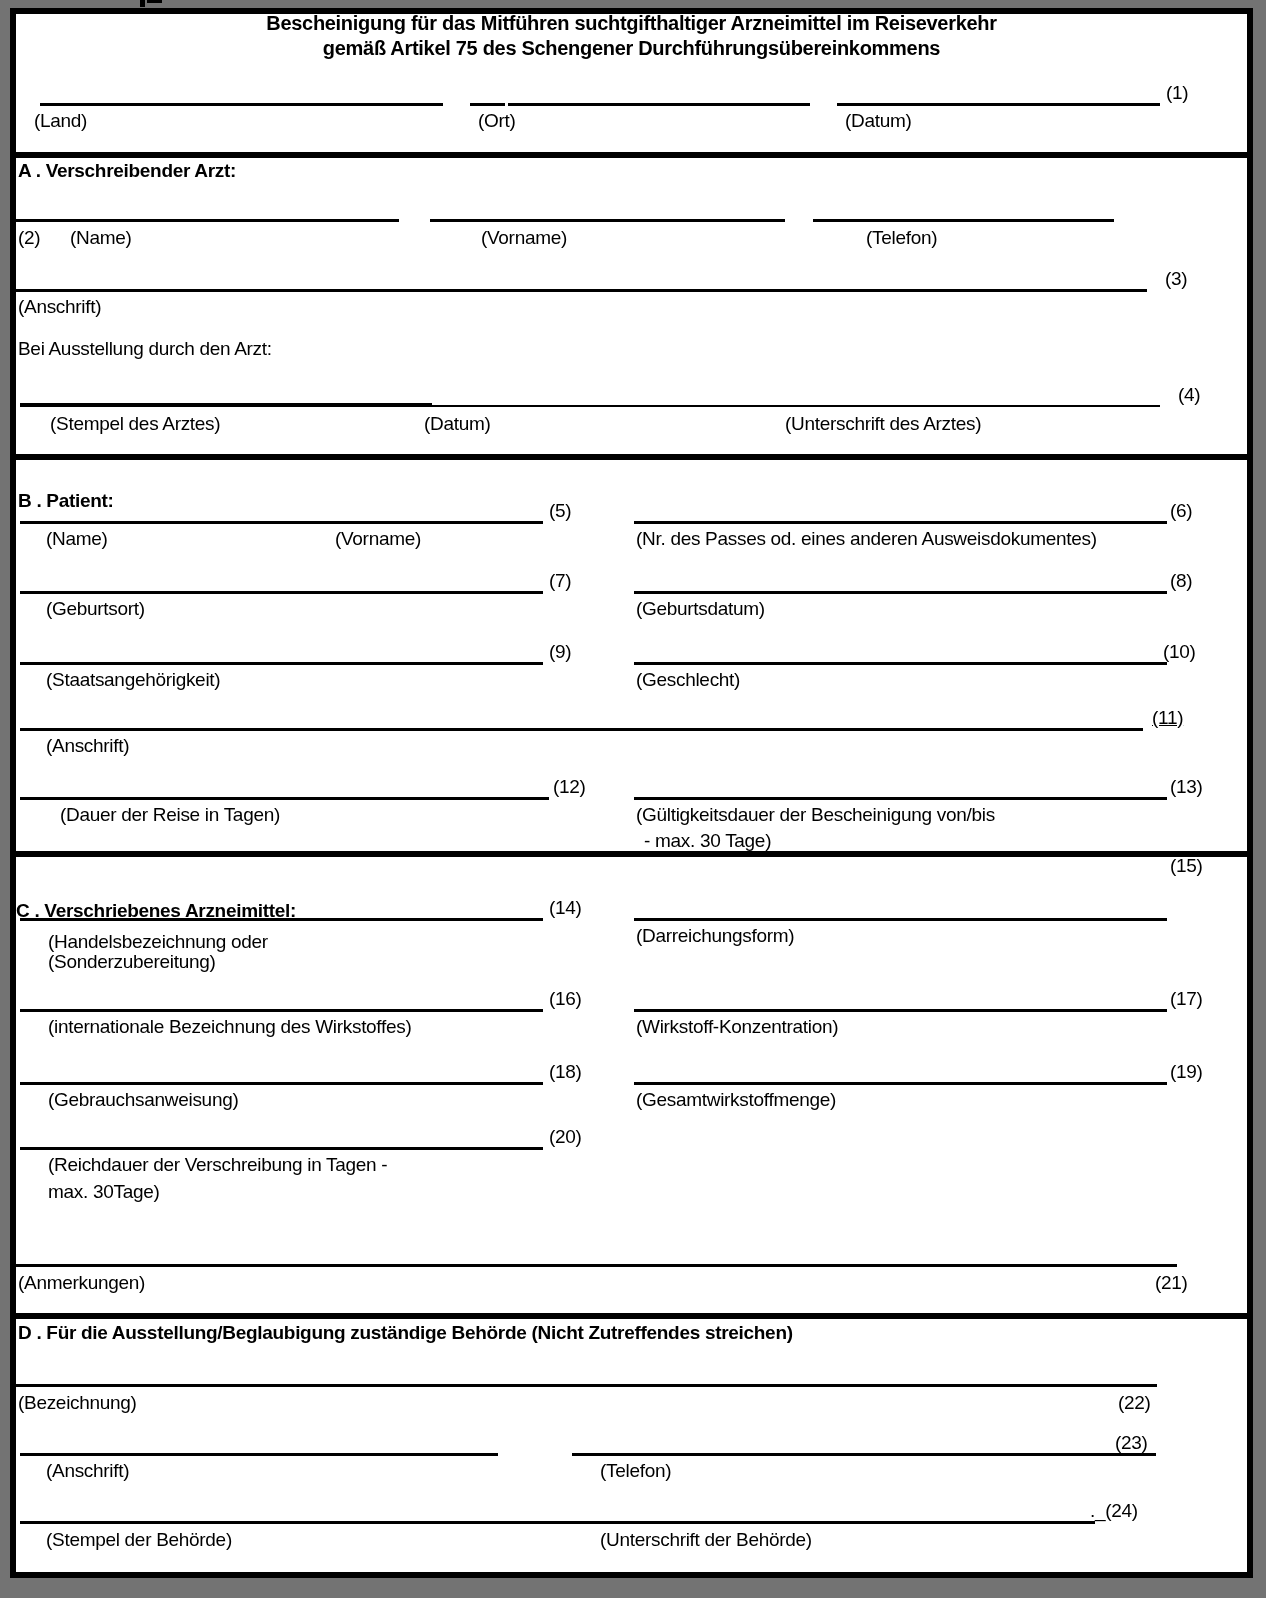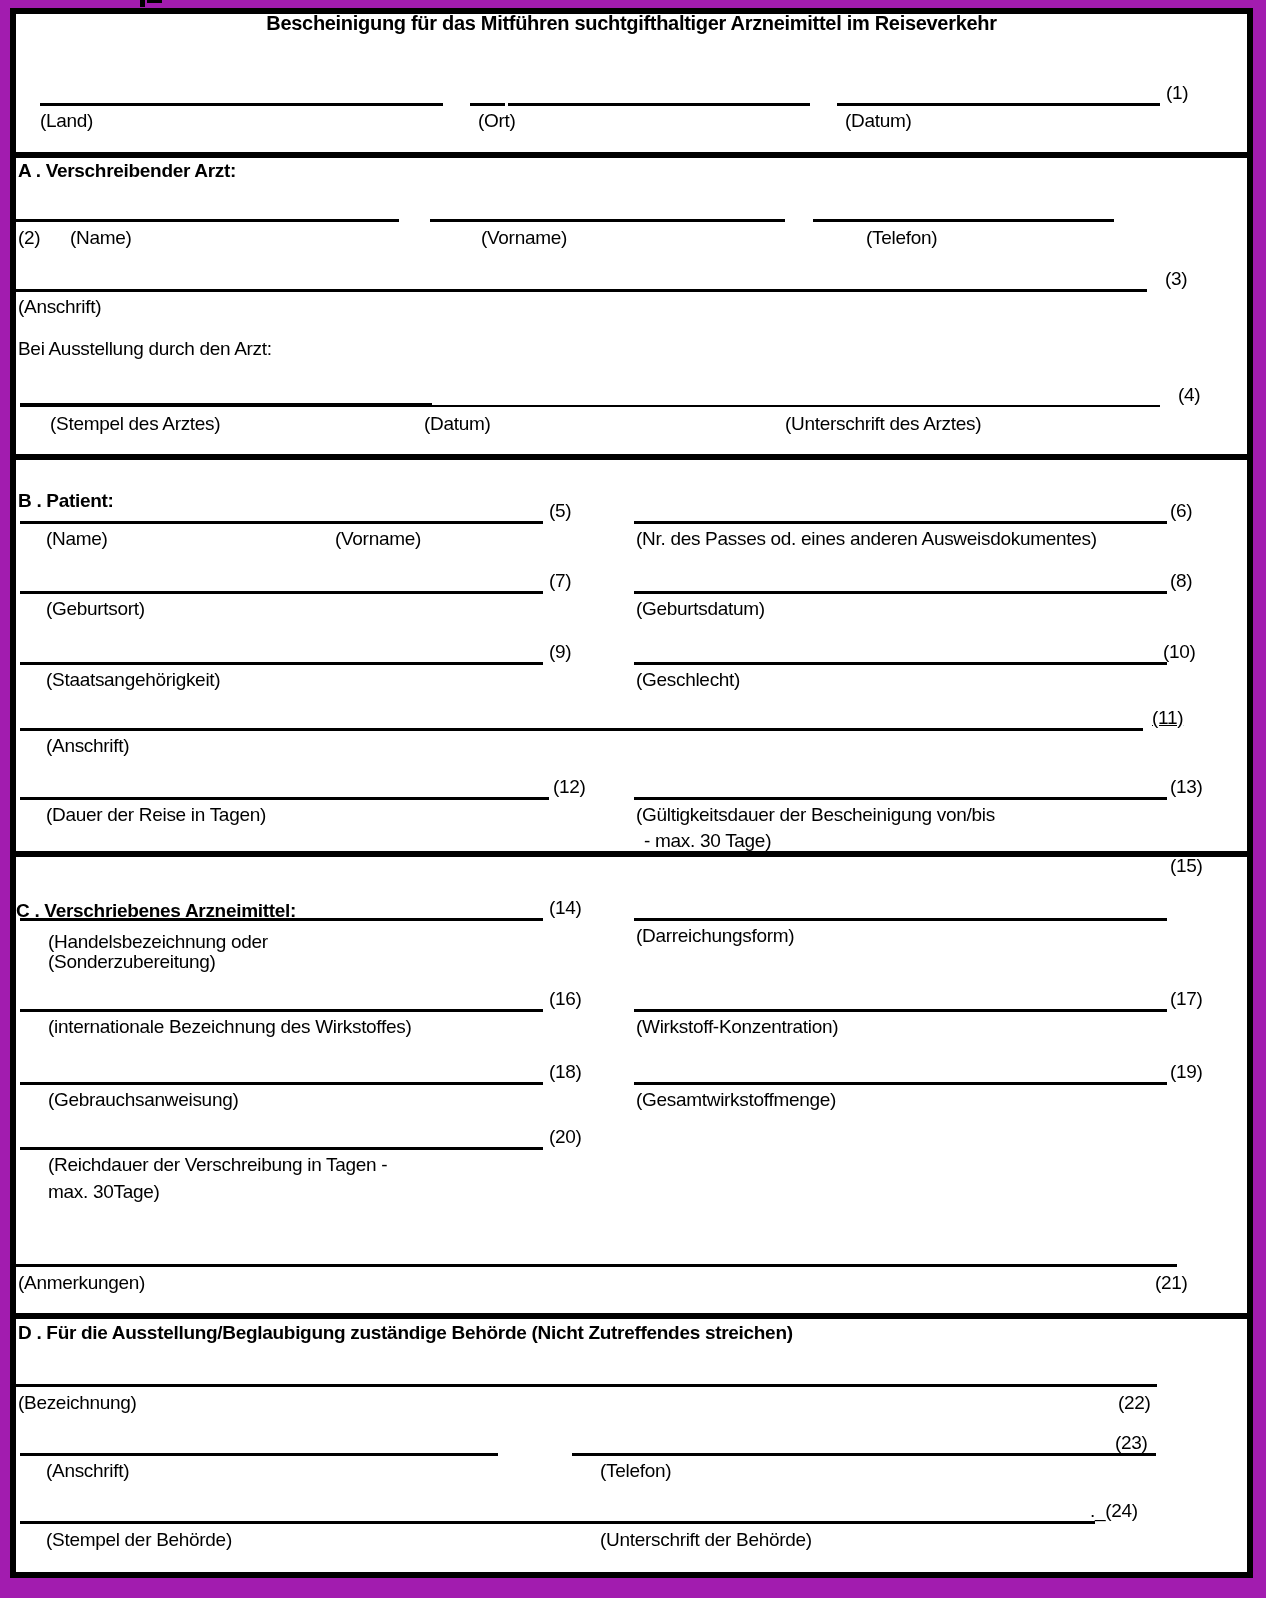--- a/index.html
+++ b/index.html
@@ -1,17 +1,17 @@
 <!DOCTYPE html>
 <html><head>
 <meta charset="utf-8">
 <style>
   html,body { margin:0; padding:0; background:#fff; }
   .page {
-    position:relative; width:1266px; height:1598px; background:#a21caf;
+    position:relative; width:1266px; height:1598px; background:#737373;
     font-family:"Liberation Sans", sans-serif; color:#000;
     letter-spacing:-0.3px; overflow:hidden;
   }
   .box {
     position:absolute; left:10px; top:8px; width:1243px; height:1570px;
     border:6px solid #000; box-sizing:border-box; background:#fff;
   }
   .title { position:absolute; left:10px; width:1243px; text-align:center;
            font-weight:bold; font-size:20px; white-space:nowrap; }
   .h  { position:absolute; font-weight:bold; font-size:19px; white-space:nowrap; }
@@ -25,27 +25,28 @@
 <body>
 
 <div class="page">
 
   <div class="artifact" style="left:140px;top:0;width:5px;height:7px;"></div>
   <div class="artifact" style="left:147px;top:0;width:15px;height:3px;"></div>
 
   <div class="box"></div>
 
   <div class="title" style="top:12px;">Bescheinigung für das Mitführen suchtgifthaltiger Arzneimittel im Reiseverkehr</div>
+  <div class="title" style="top:37px;">gemäß Artikel 75 des Schengener Durchführungsübereinkommens</div>
 
   <div class="ln" style="left:40px;top:103px;width:403px;"></div>
   <div class="ln" style="left:470px;top:103px;width:35px;"></div>
   <div class="ln" style="left:508px;top:103px;width:302px;"></div>
   <div class="ln" style="left:837px;top:103px;width:323px;"></div>
   <div class="n" style="left:1166px;top:82px;">(1)</div>
-  <div class="t" style="left:40px;top:110px;">(Land)</div>
+  <div class="t" style="left:34px;top:110px;">(Land)</div>
   <div class="t" style="left:478px;top:110px;">(Ort)</div>
   <div class="t" style="left:845px;top:110px;">(Datum)</div>
 
   <div class="dv" style="top:152px;"></div>
   <div class="h" style="left:18px;top:160px;">A . Verschreibender Arzt:</div>
 
   <div class="ln" style="left:16px;top:219px;width:383px;"></div>
   <div class="ln" style="left:430px;top:219px;width:355px;"></div>
   <div class="ln" style="left:813px;top:219px;width:301px;"></div>
   <div class="n" style="left:18px;top:227px;">(2)</div>
@@ -92,21 +93,21 @@
   <div class="t" style="left:636px;top:669px;">(Geschlecht)</div>
 
   <div class="ln" style="left:20px;top:728px;width:1123px;"></div>
   <div class="n" style="left:1152px;top:707px;text-decoration:underline;">(11)</div>
   <div class="t" style="left:46px;top:735px;">(Anschrift)</div>
 
   <div class="ln" style="left:20px;top:797px;width:529px;"></div>
   <div class="ln" style="left:634px;top:797px;width:533px;"></div>
   <div class="n" style="left:553px;top:776px;">(12)</div>
   <div class="n" style="left:1170px;top:776px;">(13)</div>
-  <div class="t" style="left:46px;top:804px;">(Dauer der Reise in Tagen)</div>
+  <div class="t" style="left:60px;top:804px;">(Dauer der Reise in Tagen)</div>
   <div class="t" style="left:636px;top:804px;">(Gültigkeitsdauer der Bescheinigung von/bis</div>
   <div class="t" style="left:644px;top:830px;">- max. 30 Tage)</div>
 
   <div class="dv" style="top:851px;"></div>
   <div class="h" style="left:16px;top:900px;">C . Verschriebenes Arzneimittel:</div>
 
   <div class="ln" style="left:20px;top:918px;width:523px;"></div>
   <div class="ln" style="left:634px;top:918px;width:533px;"></div>
   <div class="n" style="left:549px;top:897px;">(14)</div>
   <div class="n" style="left:1170px;top:855px;">(15)</div>

